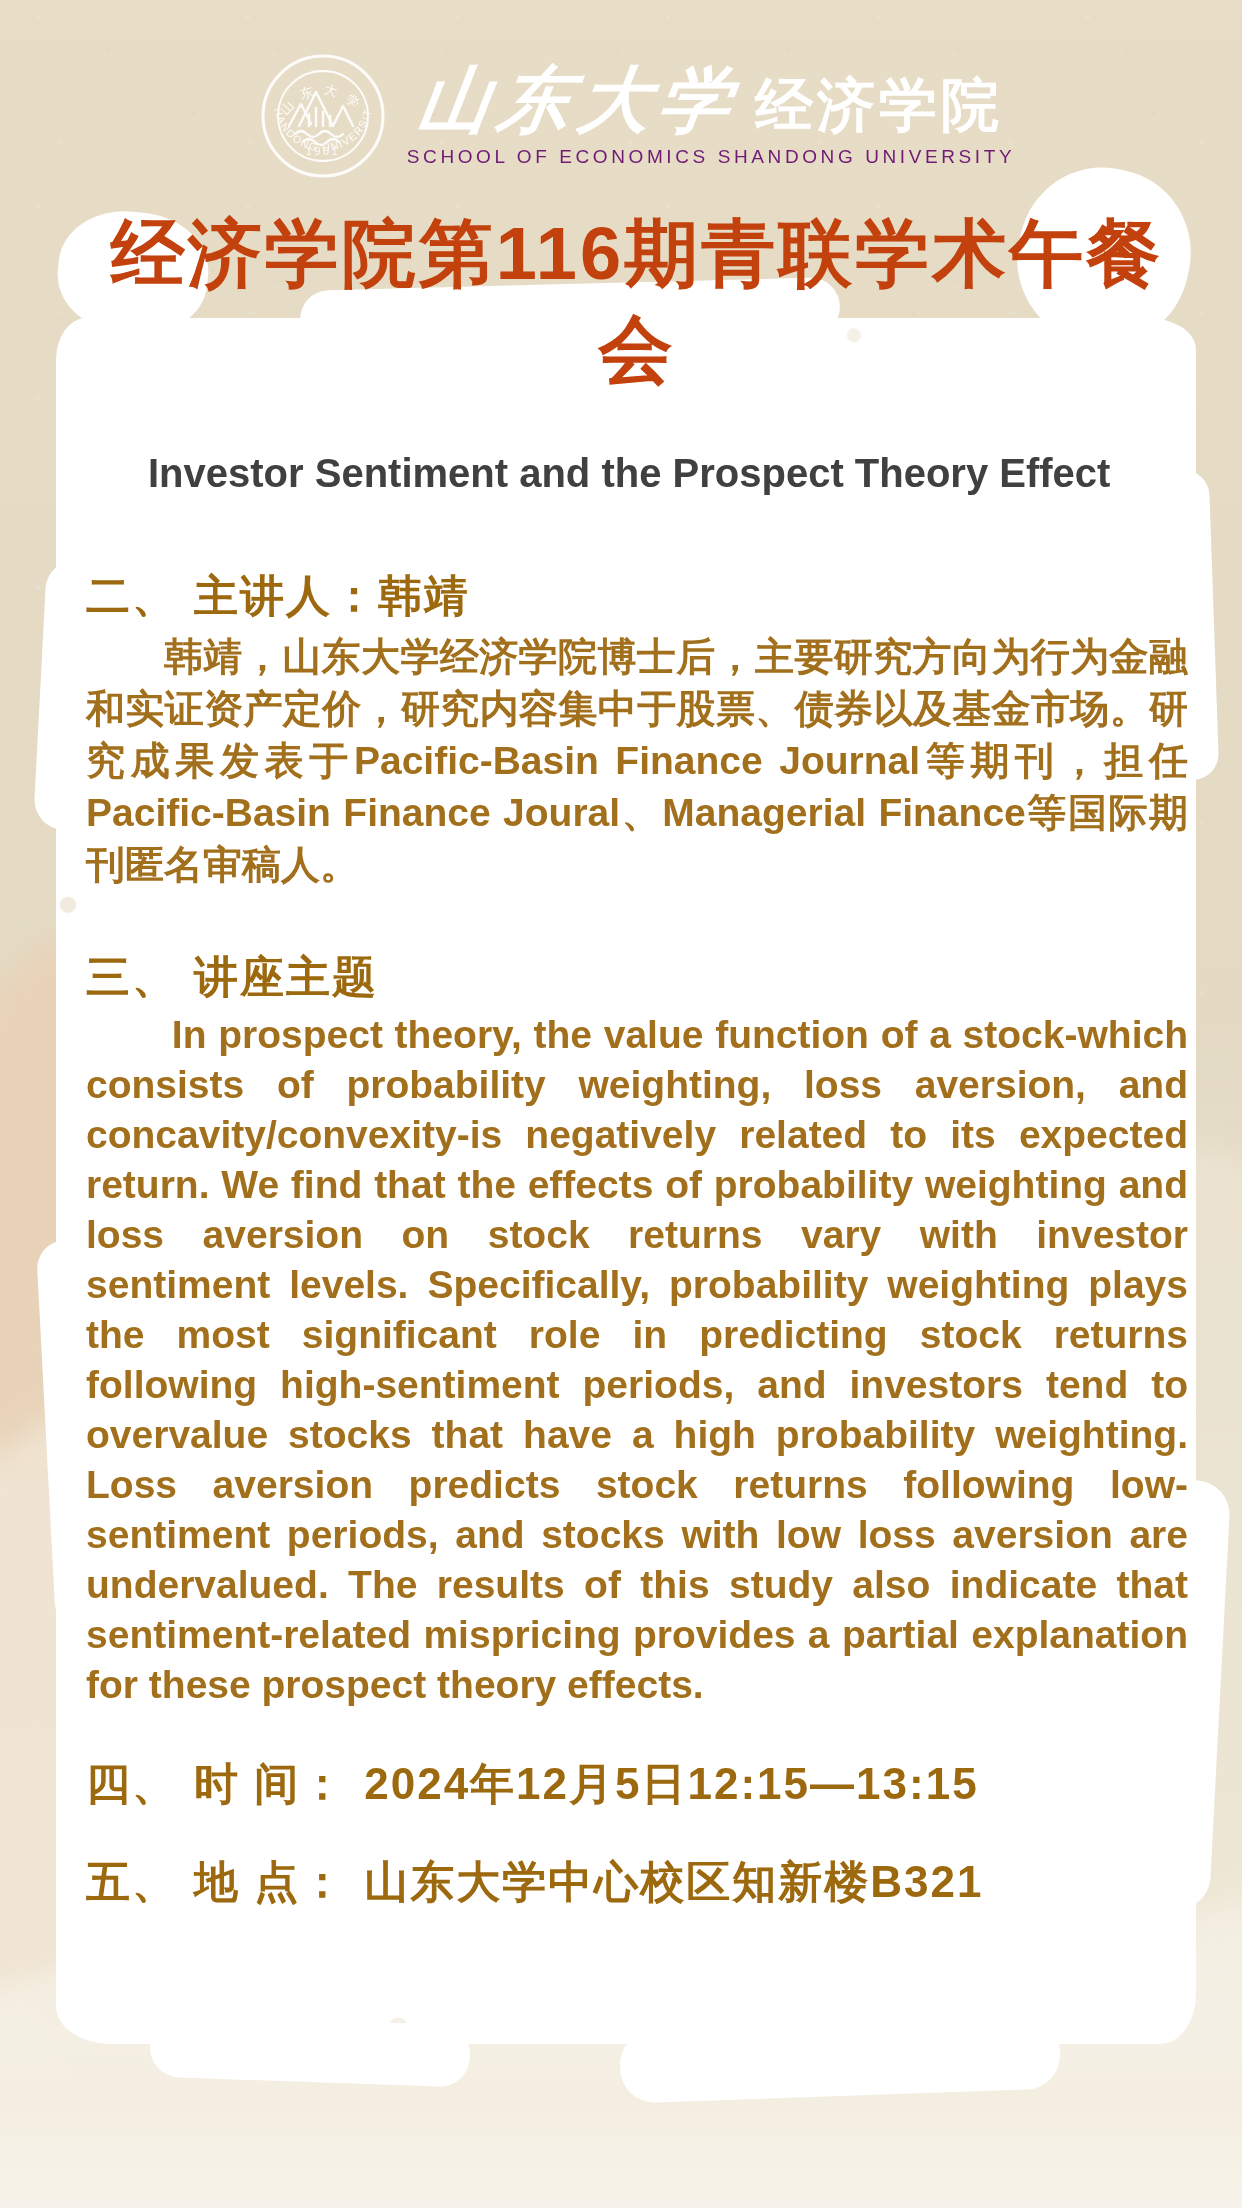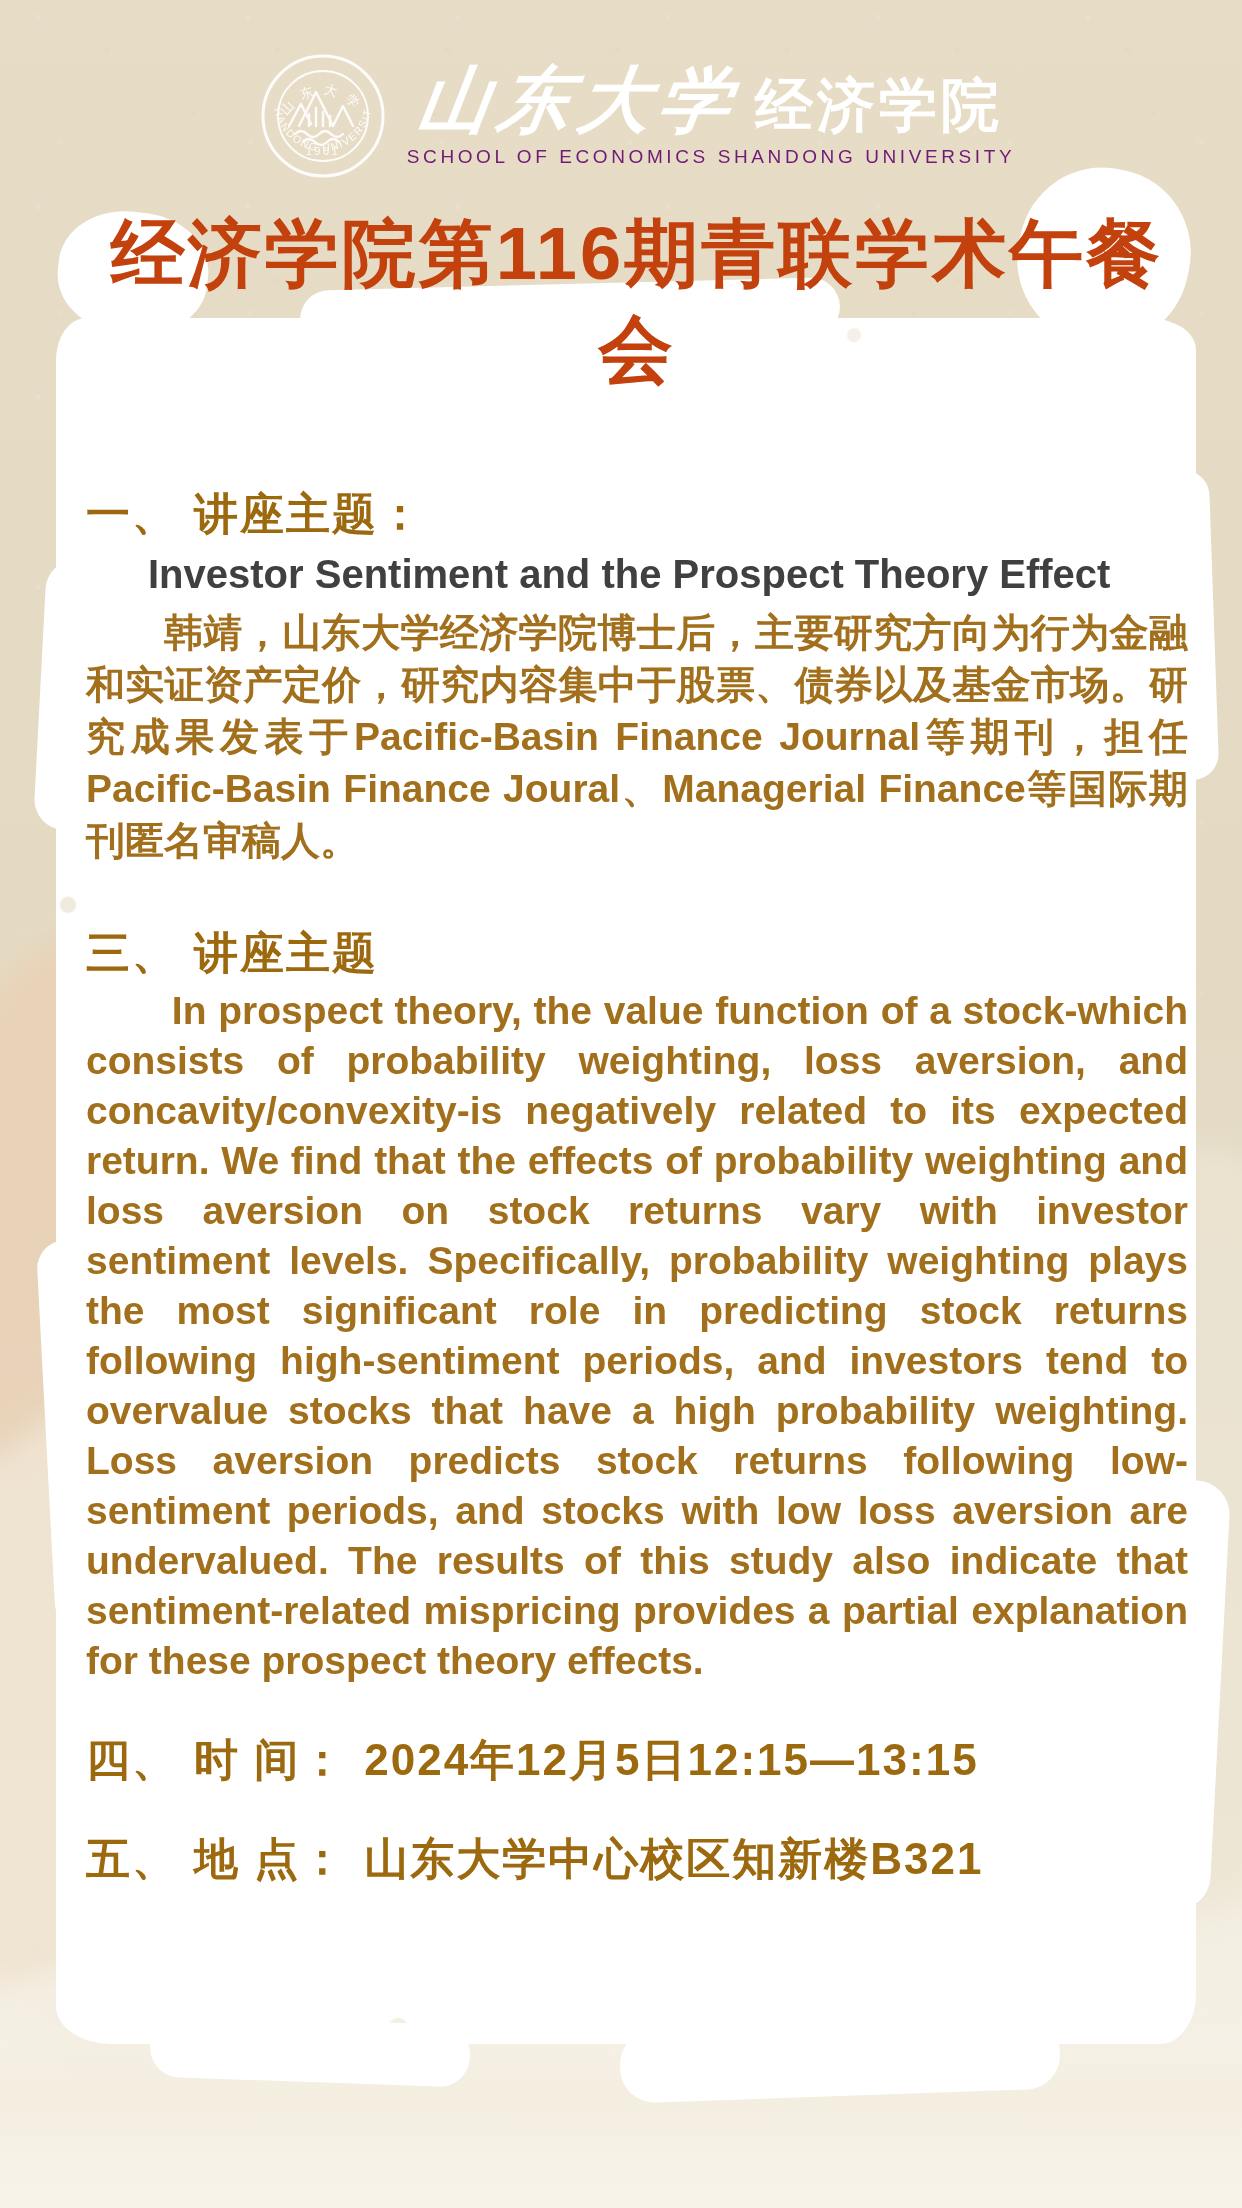--- a/index.html
+++ b/index.html
@@ -118,25 +118,25 @@
       <div class="logo-cn-line">
         <span class="calli">山东大学</span>
         <span class="cnname">经济学院</span>
       </div>
       <div class="logo-en">SCHOOL OF ECONOMICS SHANDONG UNIVERSITY</div>
     </div>
   </div>
 
   <h1 class="title">经济学院第116期青联学术午餐会</h1>
 
-  <div class="sec-h mt1">
-    <span class="h-num">一、</span><span>讲座主题：</span>
-  </div>
   <div class="topic">Investor Sentiment and the Prospect Theory Effect</div>
 
+  <div class="sec-h mt2">
+    <span class="h-num">二、</span><span>主讲人：韩靖</span>
+  </div>
   <p class="para bio">韩靖，山东大学经济学院博士后，主要研究方向为行为金融和实证资产定价，研究内容集中于股票、债券以及基金市场。研究成果发表于Pacific-Basin Finance Journal等期刊，担任Pacific-Basin Finance Joural、Managerial Finance等国际期刊匿名审稿人。</p>
 
   <div class="sec-h mt3">
     <span class="h-num">三、</span><span>讲座主题</span>
   </div>
   <p class="para abstract">In prospect theory, the value function of a stock-which consists of probability weighting, loss aversion, and concavity/convexity-is negatively related to its expected return. We find that the effects of probability weighting and loss aversion on stock returns vary with investor sentiment levels. Specifically, probability weighting plays the most significant role in predicting stock returns following high-sentiment periods, and investors tend to overvalue stocks that have a high probability weighting. Loss aversion predicts stock returns following low-sentiment periods, and stocks with low loss aversion are undervalued. The results of this study also indicate that sentiment-related mispricing provides a partial explanation for these prospect theory effects.</p>
 
   <div class="sec-h mt4">
     <span class="h-num">四、</span><span>时 间：</span><span class="h-val">2024年12月5日12:15—13:15</span>
   </div>

